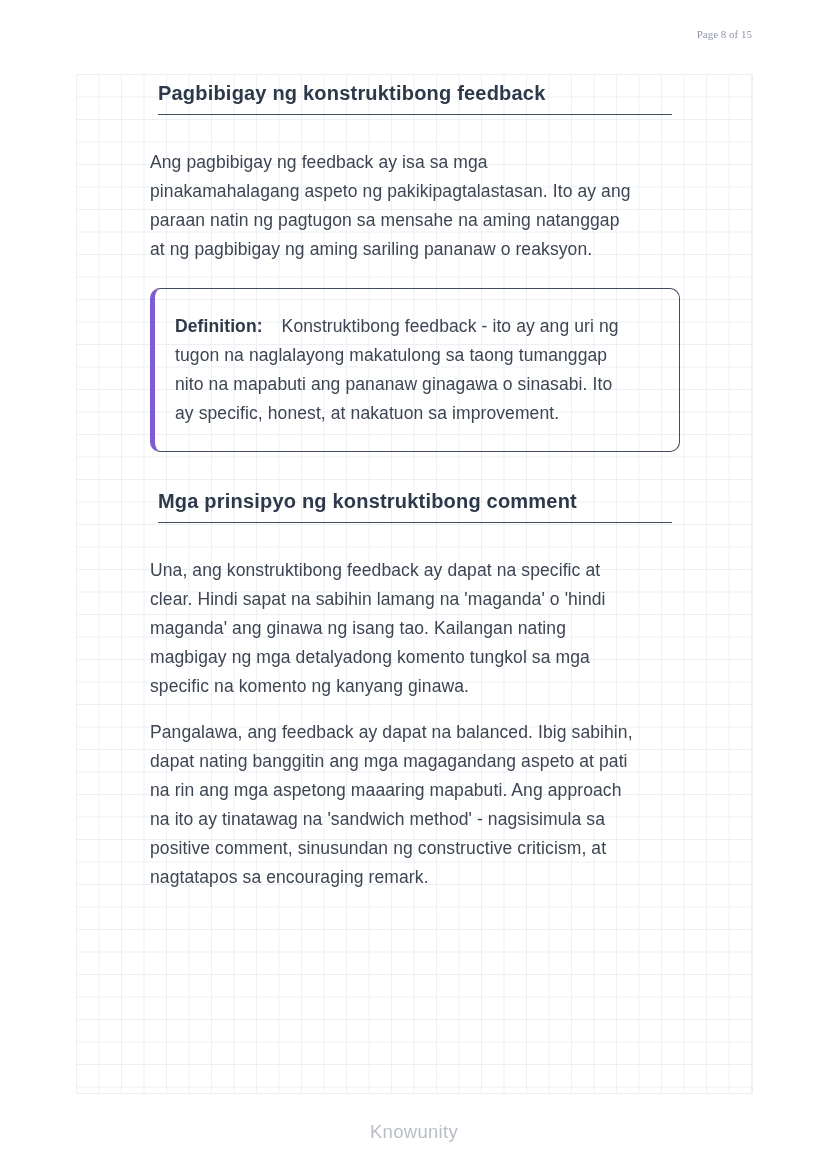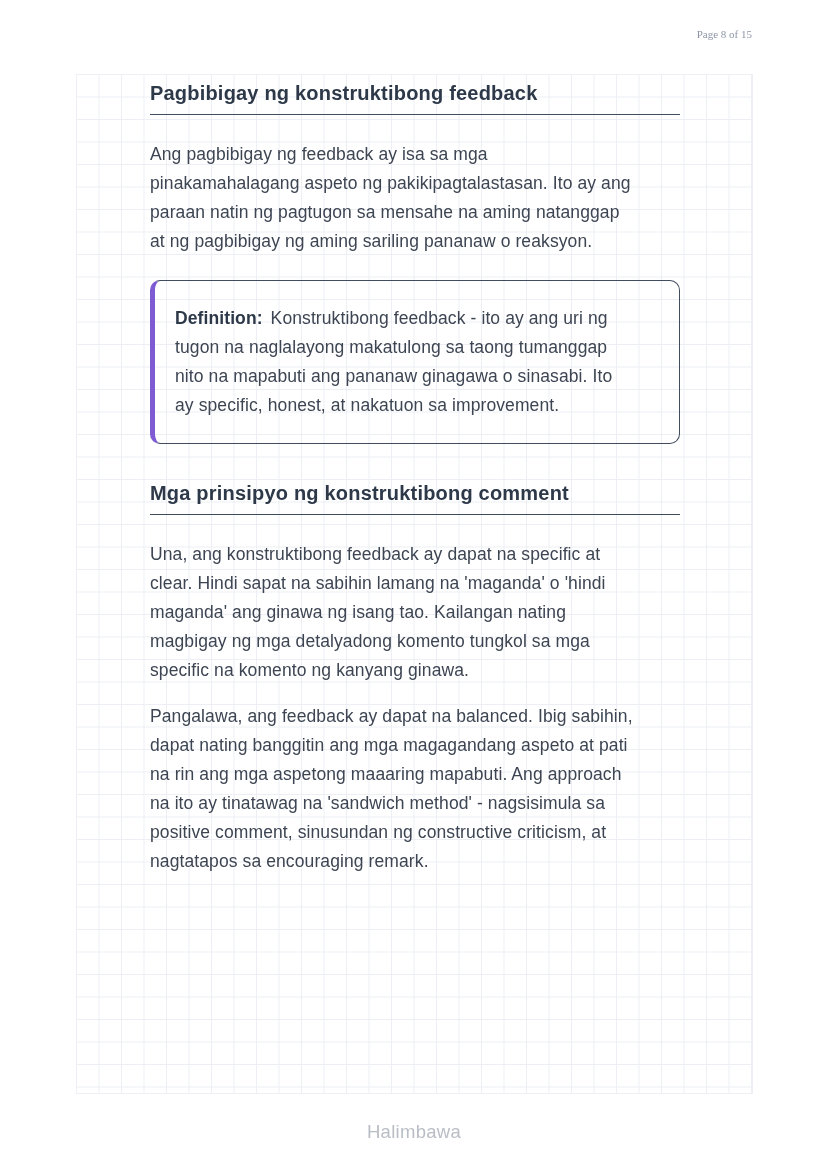--- a/index.html
+++ b/index.html
@@ -31,49 +31,49 @@
   .content {
     position: absolute;
     left: 150px; top: 0;
     width: 530px;
     color: #3d4553;
     font-size: 17.5px;
     line-height: 29px;
     letter-spacing: 0.1px;
   }
   .section-heading {
-    margin: 0;
+    margin: 8px;
     font-size: 20px;
     line-height: 26px;
     font-weight: 700;
     color: #2d3849;
     letter-spacing: 0.2px;
     padding-bottom: 8px;
     border-bottom: 1.5px solid #414c5f;
   }
   .heading-1 { margin-top: 80px; }
   .heading-2 { margin-top: 36px; }
   .para {
     margin: 17px 0 0 0;
     white-space: pre-line;
   }
-  .para.first { margin-top: 25px; }
+  .para.first { margin-top: 33px; }
   .def-box {
     margin-top: 24px;
     border: 1.4px solid #414c5f;
     border-left: 5px solid #7e5bd2;
     border-radius: 10px;
     padding: 23px 20px 23px 20px;
     white-space: pre-line;
     background: transparent;
   }
   .def-box .def-label {
     font-weight: 700;
     color: #2d3849;
-    margin-right: 8px;
+    margin-right: 19px;
   }
   .footer-brand {
     position: absolute;
     left: 0; right: 0;
     top: 1121px;
     text-align: center;
     color: #b9bdc5;
     font-size: 18.5px;
     letter-spacing: 0.3px;
   }
@@ -111,13 +111,13 @@
   <p class="para">Pangalawa, ang feedback ay dapat na balanced. Ibig sabihin,
 dapat nating banggitin ang mga magagandang aspeto at pati
 na rin ang mga aspetong maaaring mapabuti. Ang approach
 na ito ay tinatawag na 'sandwich method' - nagsisimula sa
 positive comment, sinusundan ng constructive criticism, at
 nagtatapos sa encouraging remark.</p>
 
 
 </div>
 
-<div class="footer-brand">Halimbawa</div>
+<div class="footer-brand">Knowunity</div>
 
 </body></html>

